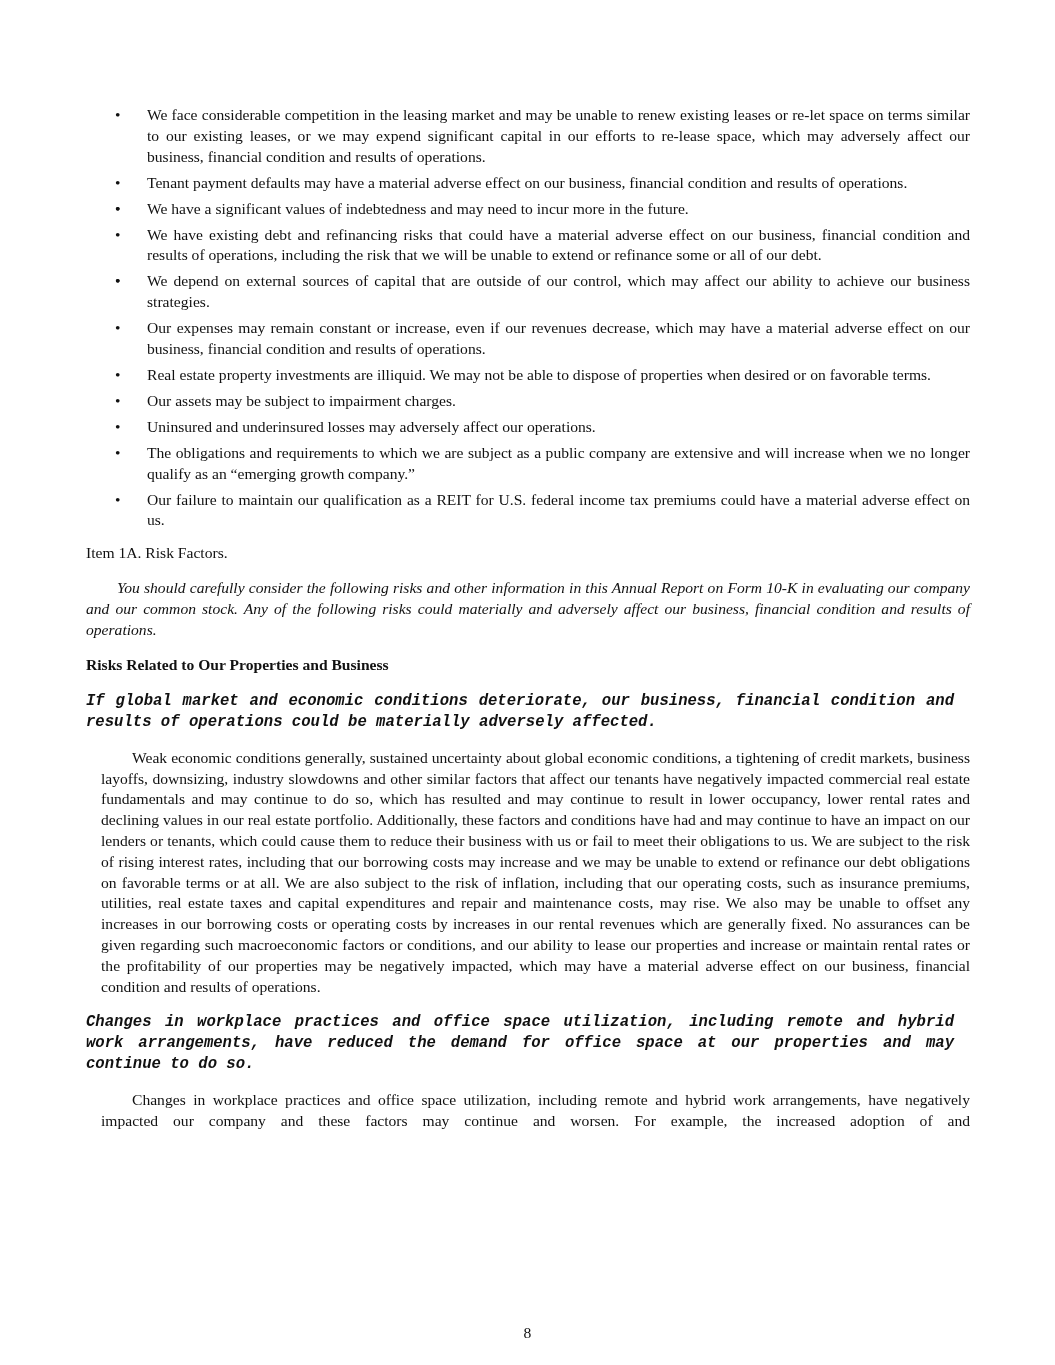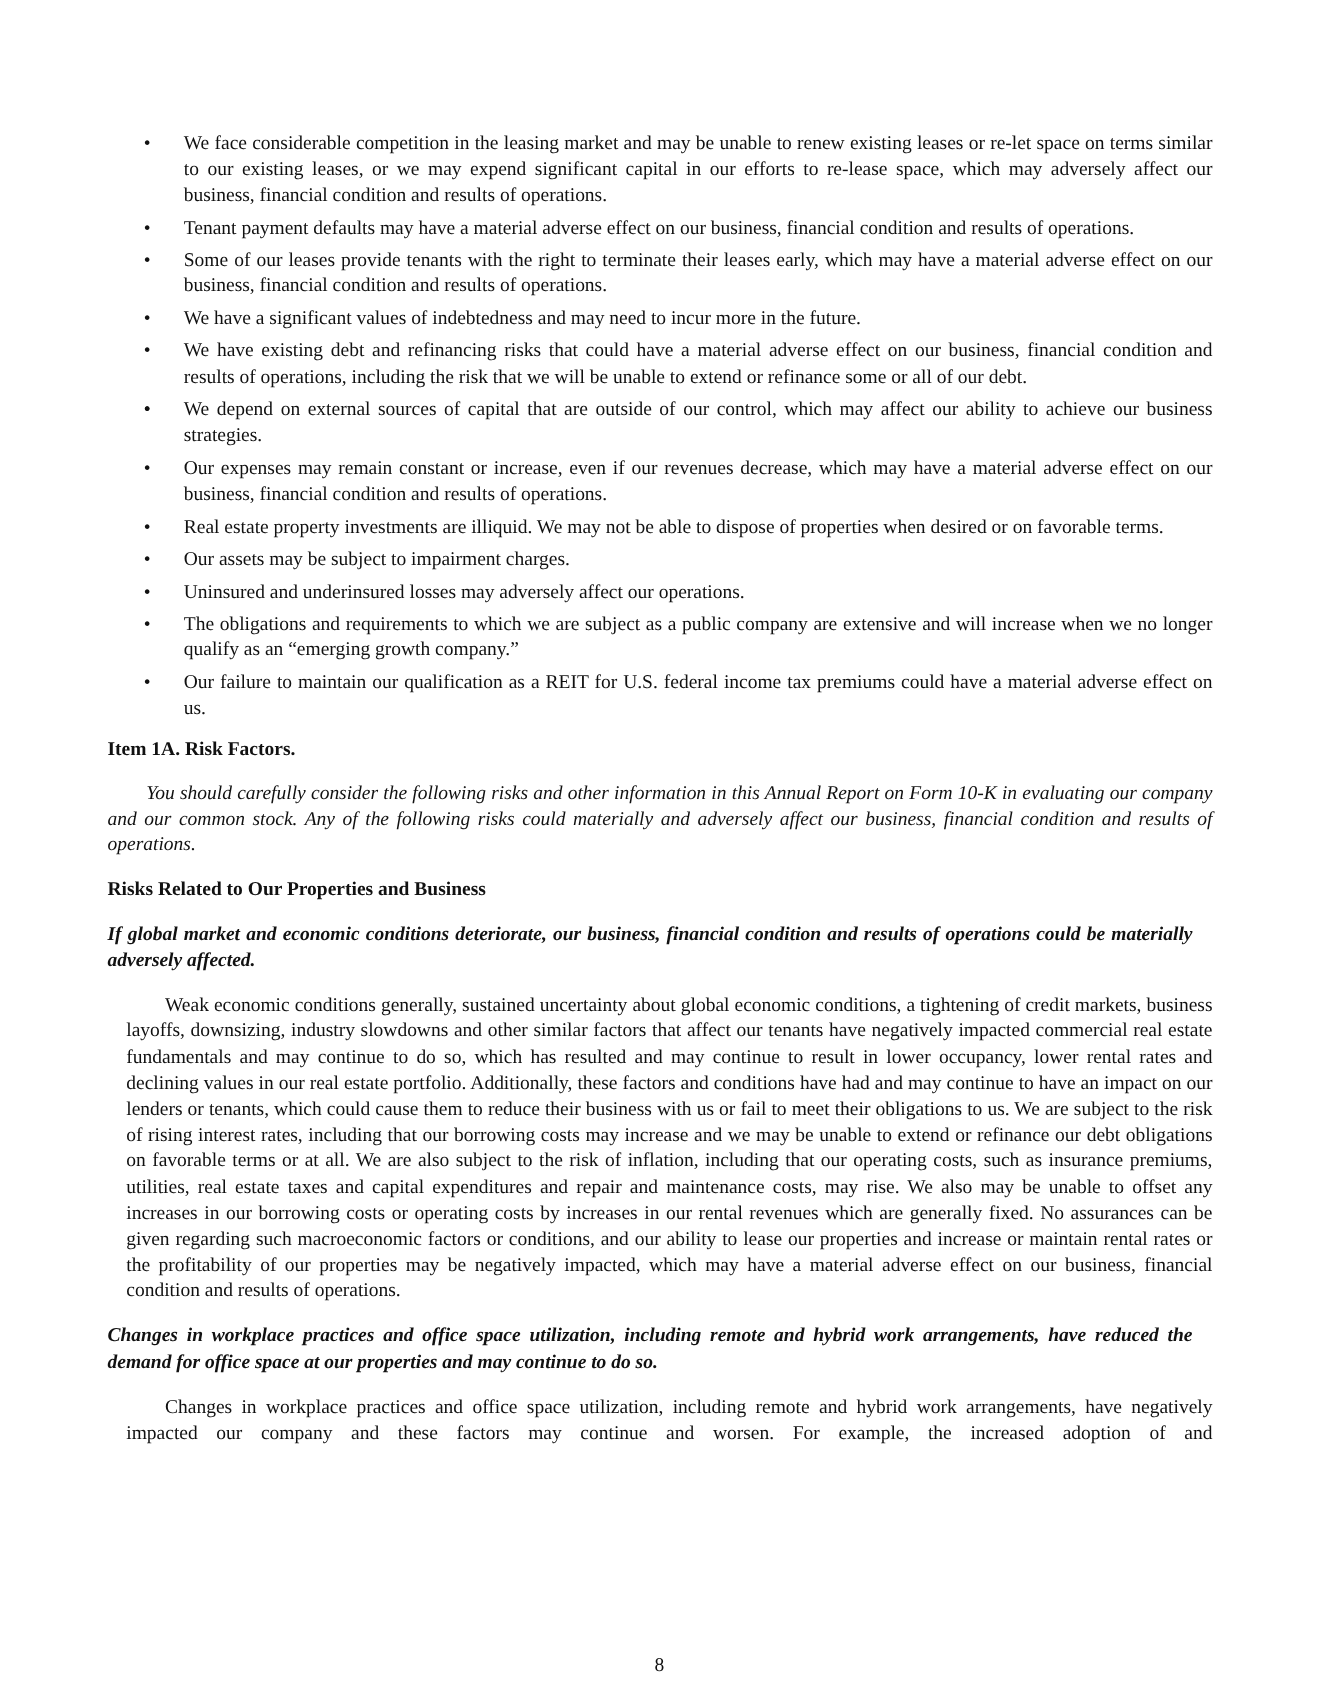--- a/index.html
+++ b/index.html
@@ -28,38 +28,39 @@
     padding-left: 61px;
     text-align: justify;
     margin-bottom: 5.2px;
   }
   ul.bullets li .bullet {
     position: absolute;
     left: 29px;
     top: 0;
   }
   .item-heading {
-    font-weight: bold;
+    font-weight: normal;
     margin: 12px 0 0 0;
   }
   .intro {
     font-style: italic;
     text-indent: 31px;
     text-align: justify;
     margin: 14px 0 0 0;
   }
   .sub-heading {
     font-weight: bold;
     margin: 15px 0 0 0;
   }
   .risk-heading {
     font-weight: bold;
     font-style: italic;
     text-align: justify;
     margin: 15px 16px 0 0;
+    font-family: Liberation Mono, monospace;
   }
   .body-para {
     text-indent: 31px;
     text-align: justify;
     margin: 15px 0 0 15px;
   }
   .page-number {
     position: absolute;
     left: 0;
     width: 1055px;
@@ -68,21 +69,21 @@
   }
 </style>
 </head>
 <body>
 
 <div class="page">
 
   <ul class="bullets">
     <li><span class="bullet">•</span><span>We face considerable competition in the leasing market and may be unable to renew existing leases or re-let space on terms similar to our existing leases, or we may expend significant capital in our efforts to re-lease space, which may adversely affect our business, financial condition and results of operations.</span></li>
     <li><span class="bullet">•</span><span>Tenant payment defaults may have a material adverse effect on our business, financial condition and results of operations.</span></li>
-    <li><span class="bullet">•</span><span>Some of our leases provide tenants with the right to terminate their leases early, which may have a material adverse effect on our business, financial condition and results of operations.</span></li>
+    <li><span class="bullet">•</span></li>
     <li><span class="bullet">•</span><span>We have a significant values of indebtedness and may need to incur more in the future.</span></li>
     <li><span class="bullet">•</span><span>We have existing debt and refinancing risks that could have a material adverse effect on our business, financial condition and results of operations, including the risk that we will be unable to extend or refinance some or all of our debt.</span></li>
     <li><span class="bullet">•</span></li>
     <li><span class="bullet">•</span><span>We depend on external sources of capital that are outside of our control, which may affect our ability to achieve our business strategies.</span></li>
     <li><span class="bullet">•</span><span>Our expenses may remain constant or increase, even if our revenues decrease, which may have a material adverse effect on our business, financial condition and results of operations.</span></li>
     <li><span class="bullet">•</span><span>Real estate property investments are illiquid. We may not be able to dispose of properties when desired or on favorable terms.</span></li>
     <li><span class="bullet">•</span><span>Our assets may be subject to impairment charges.</span></li>
     <li><span class="bullet">•</span><span>Uninsured and underinsured losses may adversely affect our operations.</span></li>
     <li><span class="bullet">•</span><span>The obligations and requirements to which we are subject as a public company are extensive and will increase when we no longer qualify as an “emerging growth company.”</span></li>
     <li><span class="bullet">•</span><span>Our failure to maintain our qualification as a REIT for U.S. federal income tax premiums could have a material adverse effect on us.</span></li>

